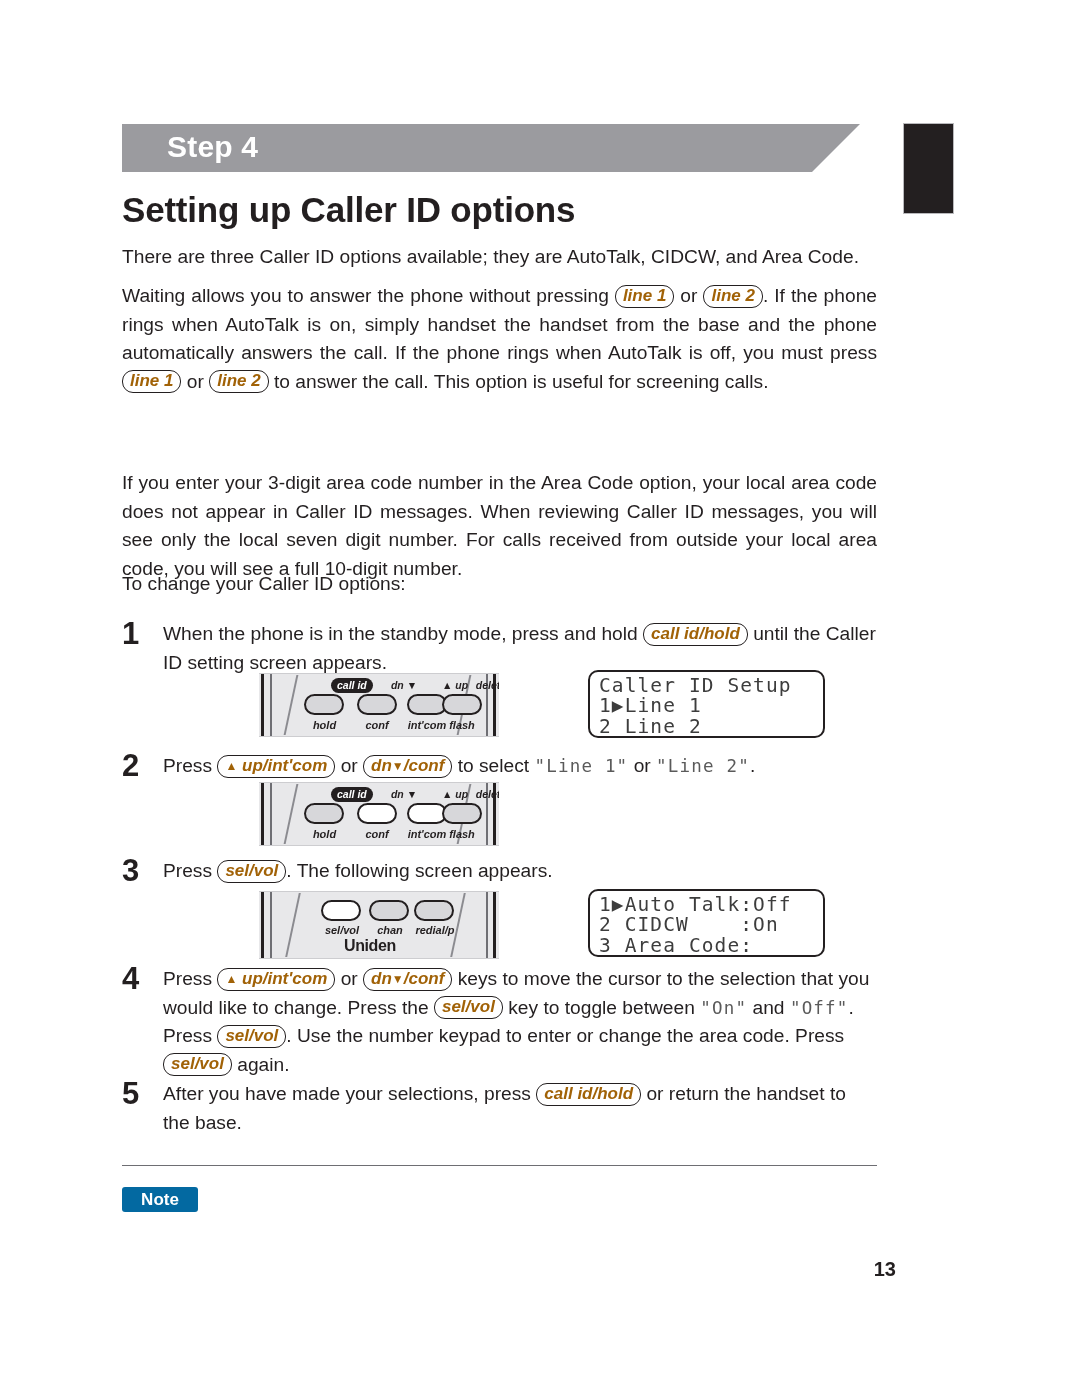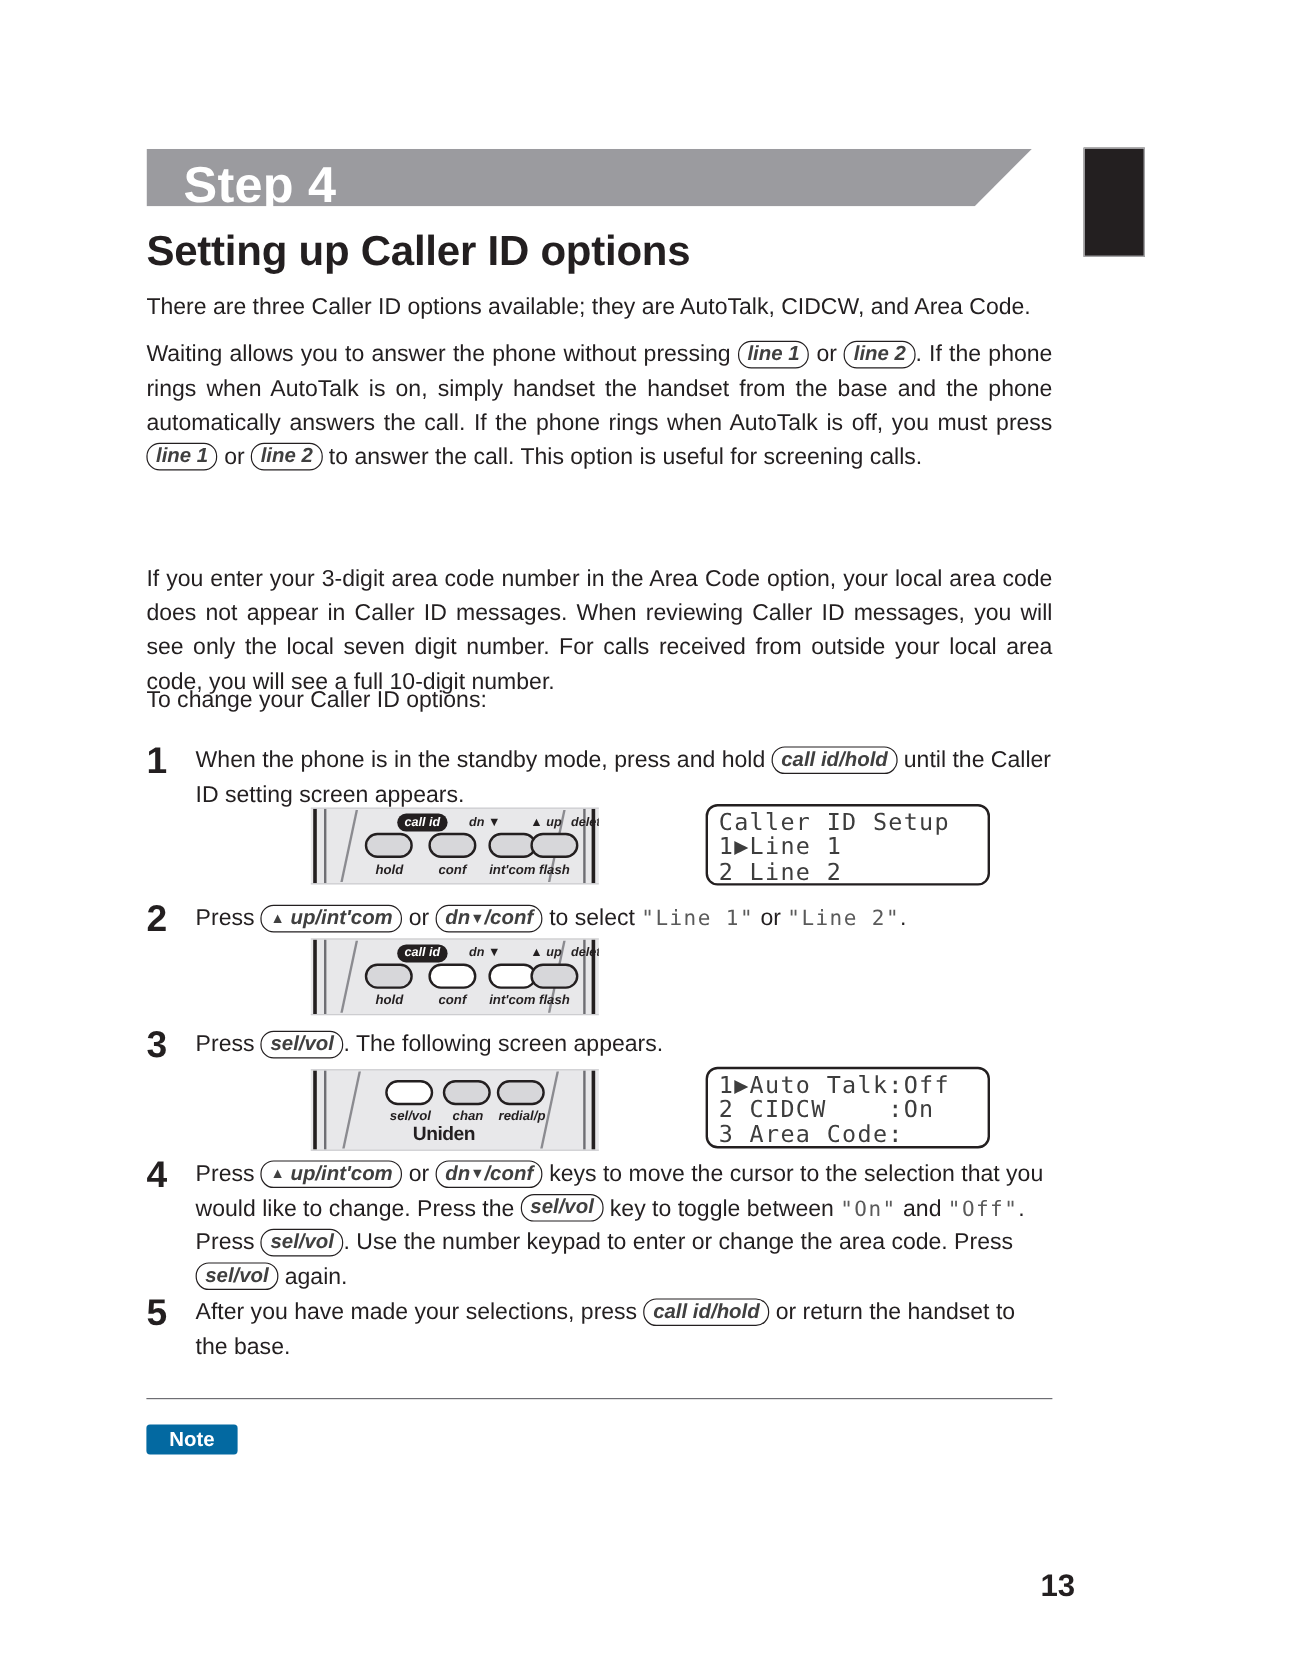--- a/index.html
+++ b/index.html
@@ -35,23 +35,23 @@
     left: 0;
     top: 0;
     width: 738px;
     height: 48px;
     background: #9b9b9f;
     -webkit-clip-path: polygon(0 0, 100% 0, 93.5% 100%, 0 100%);
     clip-path: polygon(0 0, 100% 0, 93.5% 100%, 0 100%);
   }
   .step-banner-label {
     position: absolute;
-    left: 31px;
+    left: 45px;
     top: 6px;
-    font-size: 42px;
+    font-size: 30px;
     font-weight: bold;
     color: #ffffff;
     letter-spacing: 0.2px;
     white-space: nowrap;
   }
 
   
   .side-tab {
     position: absolute;
     left: 903px;
@@ -92,21 +92,21 @@
     display: inline-block;
     border: 1.6px solid #231f20;
     border-radius: 11px;
     padding: 0px 7px 1px 7px;
     font-style: italic;
     font-weight: bold;
     font-size: 17px;
     line-height: 20px;
     vertical-align: 1.5px;
     white-space: nowrap;
-    color: #404040;
+    color: #a16207;
   }
   .key .tri { font-style: normal; font-size: 12px; vertical-align: 1px; }
 
   
   .lcd-inline {
     font-family: "DejaVu Sans Mono", monospace;
     font-size: 17.5px;
     letter-spacing: 1.2px;
     color: #5a5a5a;
     white-space: pre;
@@ -260,24 +260,23 @@
     line-height: 27px;
     color: #231f20;
   }
 
   .page-number {
     position: absolute;
     left: 836px;
     top: 1258px;
     width: 60px;
     text-align: right;
-    font-size: 26px;
-    font-weight: bold;
-    color: #231f20;
-    margin-top: 48px;
+    font-size: 20px;
+    font-weight: bold;
+    color: #231f20;
   }
 </style>
 </head>
 <body>
 
 <div class="page">
 
   <div class="step-banner-wrap">
     <div class="step-banner"></div>
     <div class="step-banner-label">Step 4</div>

